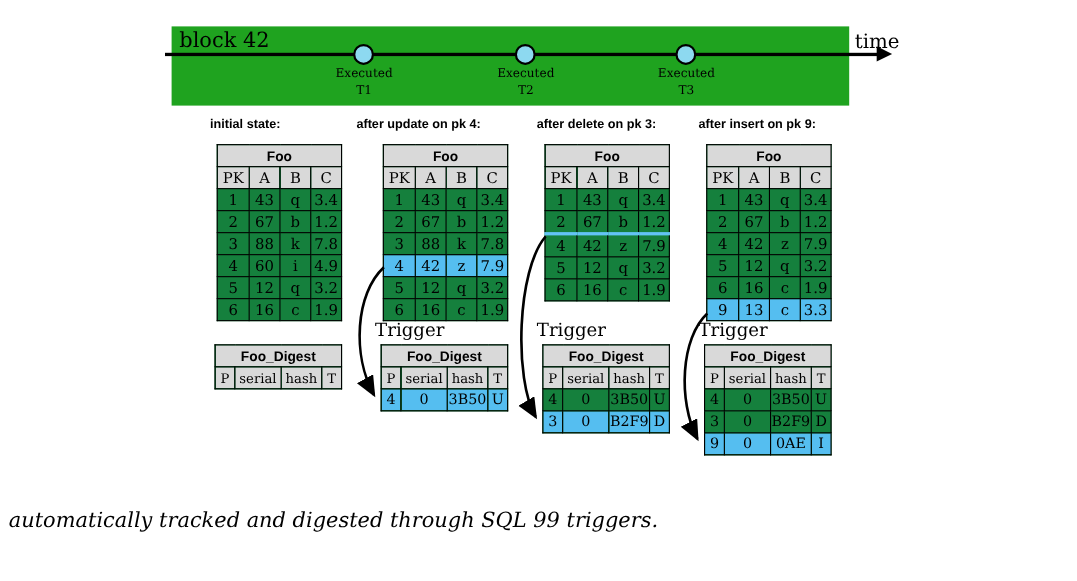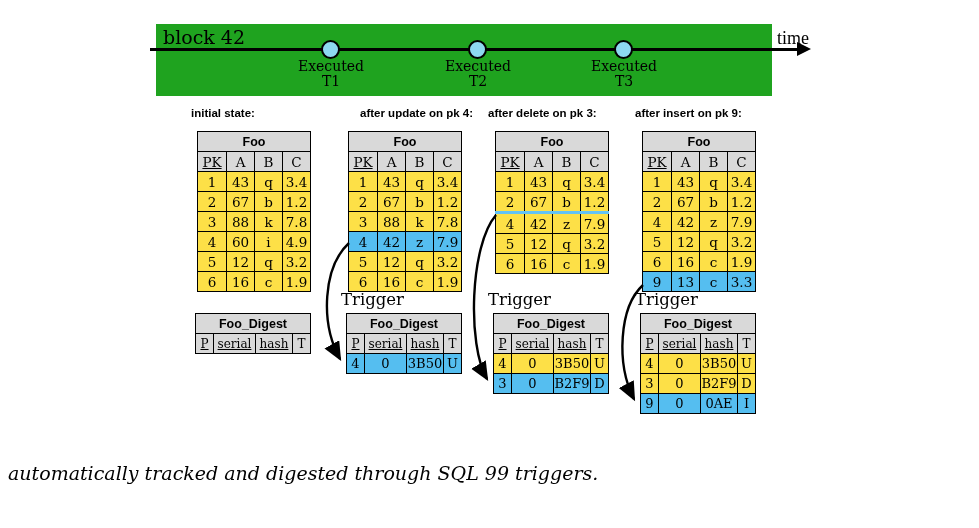--- a/index.html
+++ b/index.html
@@ -12,46 +12,46 @@
   html,body{margin:0;padding:0;background:#fff;}
   .page{position:relative;width:979px;height:496px;background:#fff;overflow:hidden;
         font-family:"DejaVu Serif",serif;color:#000;}
 
   
   .band{position:absolute;left:156px;top:24px;width:616px;height:72px;background:var(--green);}
   .block-label{position:absolute;left:163px;top:26px;font-size:19px;}
   .tl-line{position:absolute;left:150px;top:48px;width:650px;height:3px;background:#000;}
   .tl-head{position:absolute;left:797px;top:42px;width:0;height:0;
            border-left:14px solid #000;border-top:7.5px solid transparent;border-bottom:7.5px solid transparent;}
-  .time-label{position:absolute;left:777px;top:28px;font-size:18px;font-family:Liberation Serif, serif;}
+  .time-label{position:absolute;left:777px;top:28px;font-size:18px;}
   .dot{position:absolute;top:40px;width:19px;height:19px;border-radius:50%;
        background:var(--dot);border:2px solid #000;box-sizing:border-box;}
   .dot-0{left:321px}.dot-1{left:468px}.dot-2{left:614px}
-  .ev{position:absolute;top:59px;width:90px;text-align:center;font-size:14px;line-height:15px;}
+  .ev{position:absolute;top:59px;width:90px;text-align:center;font-size:11px;line-height:15px;}
   .ev-0{left:286px}.ev-1{left:433px}.ev-2{left:579px}
 
   
   .col-label{position:absolute;top:107px;font-family:"Liberation Sans",sans-serif;
              font-weight:bold;font-size:11.5px;}
-  .cl-0{left:191px}.cl-1{left:360px}.cl-2{left:488px}.cl-3{left:635px}
+  .cl-0{left:191px}.cl-1{left:324px}.cl-2{left:488px}.cl-3{left:635px}
 
   
   .trigger{position:absolute;top:290px;font-size:16.5px;}
   .tr-1{left:341px}.tr-2{left:488px}.tr-3{left:635px}
 
   
   .tcol{position:absolute;top:131px;width:125px;}
   .col-0{left:195px}.col-1{left:346px}.col-2{left:493px}.col-3{left:640px}
-  .tcol table{border-collapse:collapse;table-layout:fixed;background:#fde047;
+  .tcol table{border-collapse:collapse;table-layout:fixed;background:#15803d;
               font-family:"DejaVu Serif",serif;border:1.5px solid #000;}
   .tcol td{border:1px solid #000;text-align:center;height:19px;padding:0;overflow:hidden;}
   .tcol .title-cell{background:var(--gray);font-family:"Liberation Sans",sans-serif;
                     font-weight:bold;font-size:12.5px;}
   .tcol tr.hdr td{background:var(--gray);}
-  .tcol .u{text-decoration:underline;}
+  .tcol .u{}
   .tcol tr.hl td{background:var(--hl);}
   .tcol tr.del-above td{border-top:3px solid var(--delblue);}
   table.foo{width:113px;margin-left:2px;font-size:13.5px;}
   table.digest{width:115px;font-size:13px;}
   table.digest tr.hdr td{font-size:12px;}
   .digest-wrap{position:absolute;top:182px;left:0;}
 
   
   .arrows{position:absolute;left:0;top:0;width:979px;height:528px;pointer-events:none;}
 

